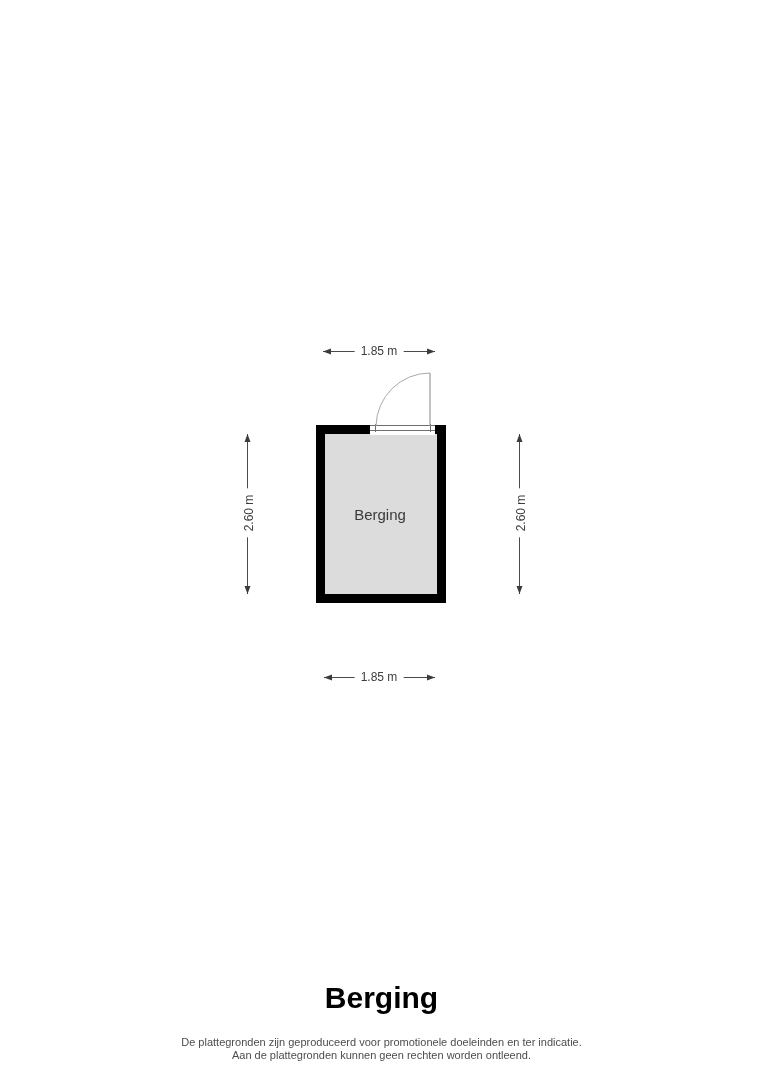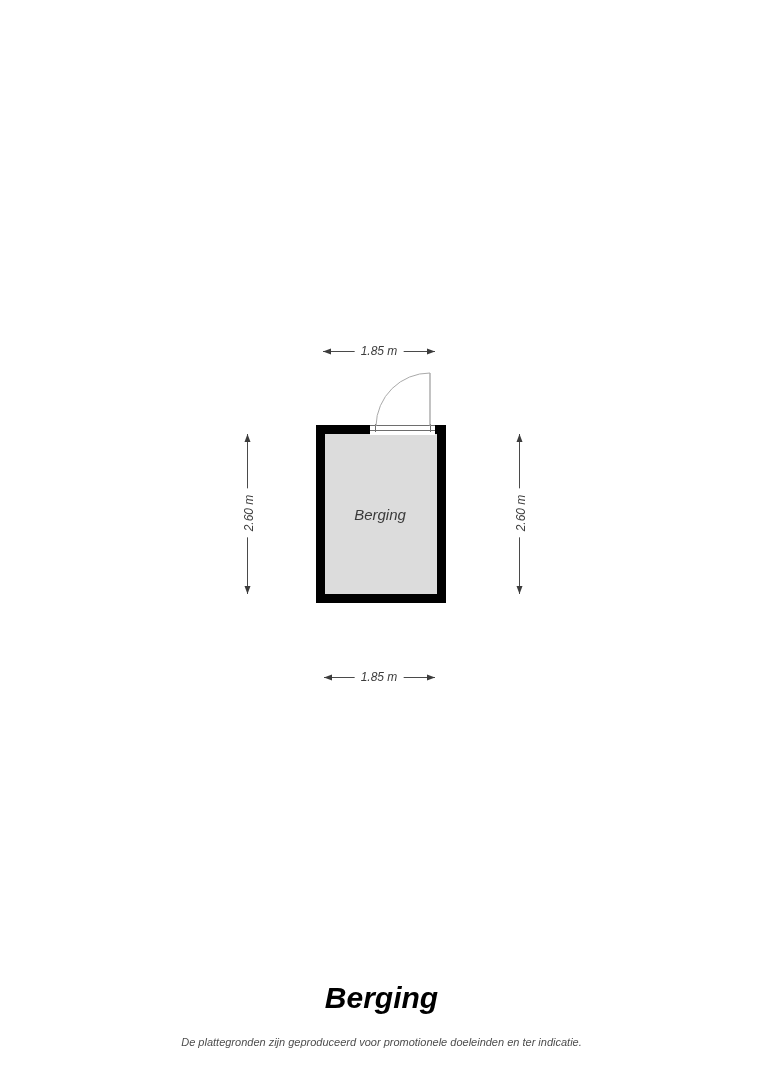--- a/index.html
+++ b/index.html
@@ -7,21 +7,20 @@
     padding: 0;
     background: #ffffff;
     font-family: "Liberation Sans", sans-serif;
   }
   .canvas {
     position: relative;
     width: 763px;
     height: 1080px;
     background: #ffffff;
     overflow: hidden;
-    font-style: italic;
   }
   .plan-svg {
     position: absolute;
     left: 0;
     top: 0;
     width: 763px;
     height: 1080px;
   }
   .dim-label {
     position: absolute;
@@ -123,15 +122,16 @@
   <div class="dim-label vertical" style="left:249px; top:513px;">2.60 m</div>
 
   <div class="dim-label vertical" style="left:521px; top:513px;">2.60 m</div>
 
   <div class="room-label">Berging</div>
 
   <div class="footer-title">Berging</div>
 
   <div class="footer-disclaimer">
     <div>De plattegronden zijn geproduceerd voor promotionele doeleinden en ter indicatie.</div>
+    <div>Aan de plattegronden kunnen geen rechten worden ontleend.</div>
   </div>
 
 </div>
 
 </body></html>

